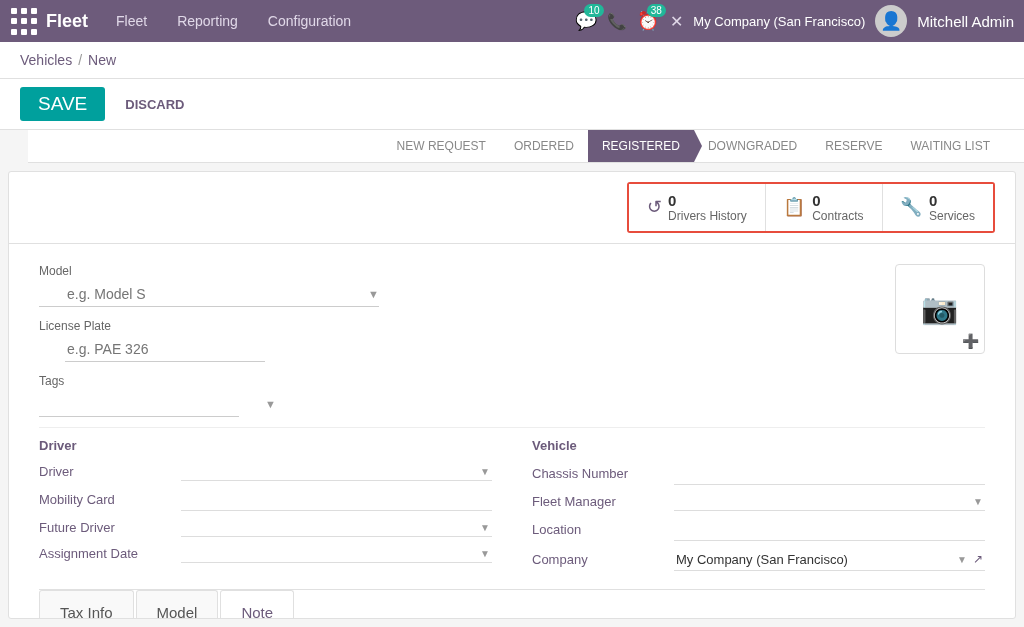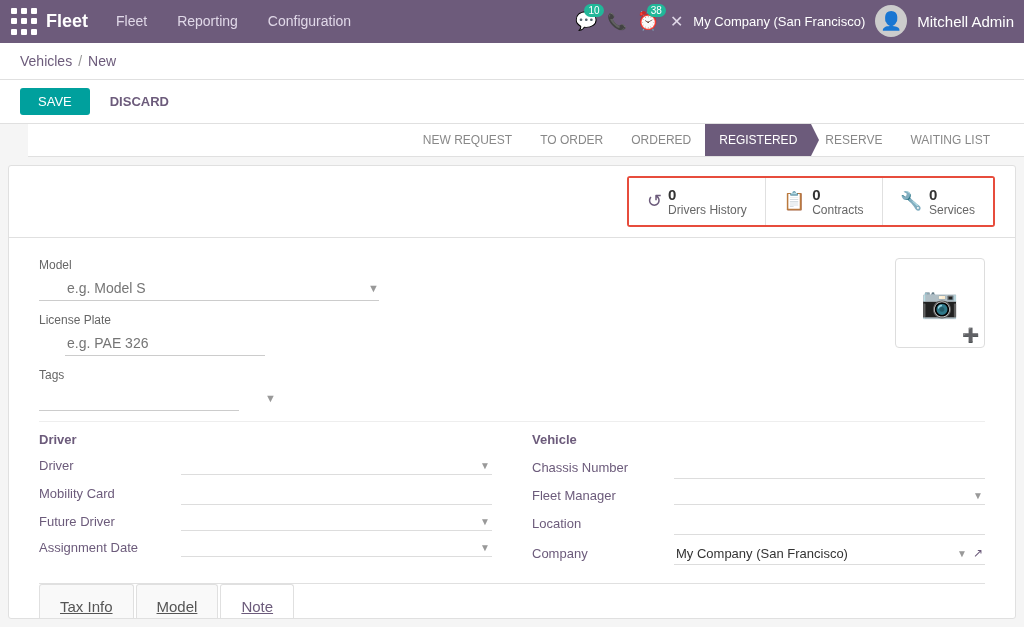--- a/index.html
+++ b/index.html
@@ -51,21 +51,21 @@
     .breadcrumb-bar .sep { color: #999; }
     .breadcrumb-bar .current { color: #6c5b7b; font-weight: 500; }
 
     
     .action-bar {
       background: #fff; padding: 8px 20px; border-bottom: 1px solid #e0e0e0;
       display: flex; gap: 8px;
     }
     .btn-save {
       background: #00a09d; color: #fff; border: none; padding: 6px 18px;
-      border-radius: 3px; cursor: pointer; font-size: 13px; font-weight: 500;
+      border-radius: 3px; cursor: pointer; font-size: 19px; font-weight: 500;
     }
     .btn-discard {
       background: transparent; color: #6c5b7b; border: none; padding: 6px 12px;
       border-radius: 3px; cursor: pointer; font-size: 13px; font-weight: 700;
     }
 
     
     .status-bar {
       background: #fff; border-bottom: 1px solid #e0e0e0;
       display: flex; align-items: center; justify-content: flex-end;
@@ -229,27 +229,27 @@
   <div class="action-bar">
     <button class="btn-save">SAVE</button>
     <button class="btn-discard">DISCARD</button>
   </div>
 
   <div class="status-bar">
     <div class="status-step">
       <span>NEW REQUEST</span>
     </div>
     <div class="status-step">
-      <span>TO ORDER</span>
-    </div>
-    <div class="status-step">
       <span>ORDERED</span>
     </div>
     <div class="status-step active">
       <span>REGISTERED</span>
+    </div>
+    <div class="status-step">
+      <span>DOWNGRADED</span>
     </div>
     <div class="status-step">
       <span>RESERVE</span>
     </div>
     <div class="status-step">
       <span>WAITING LIST</span>
     </div>
   </div>
 
   <div class="main-content">

